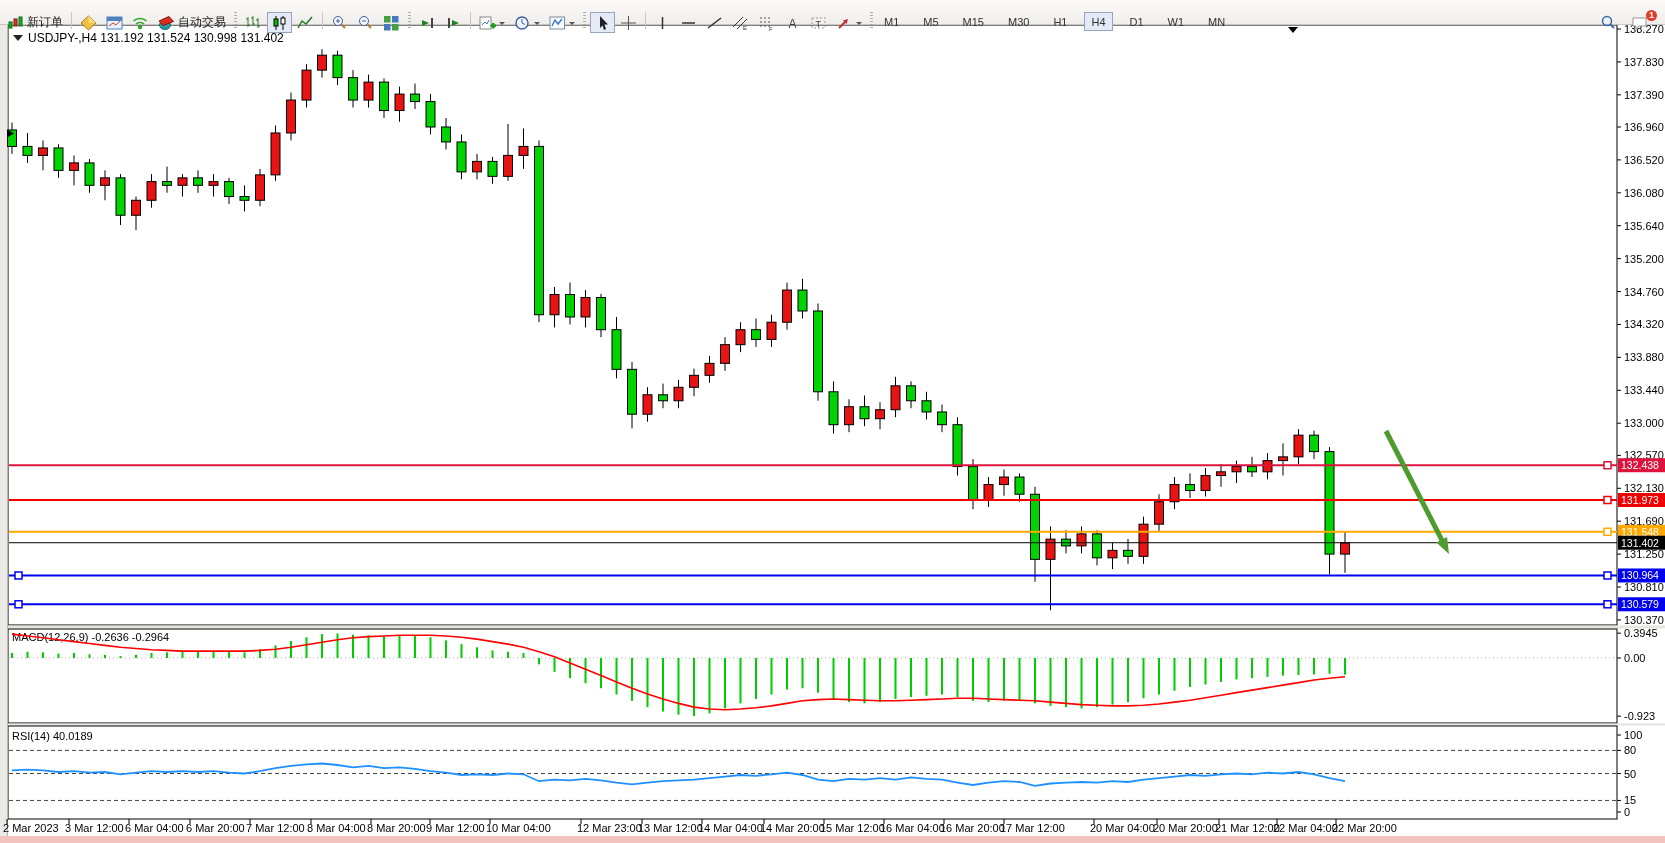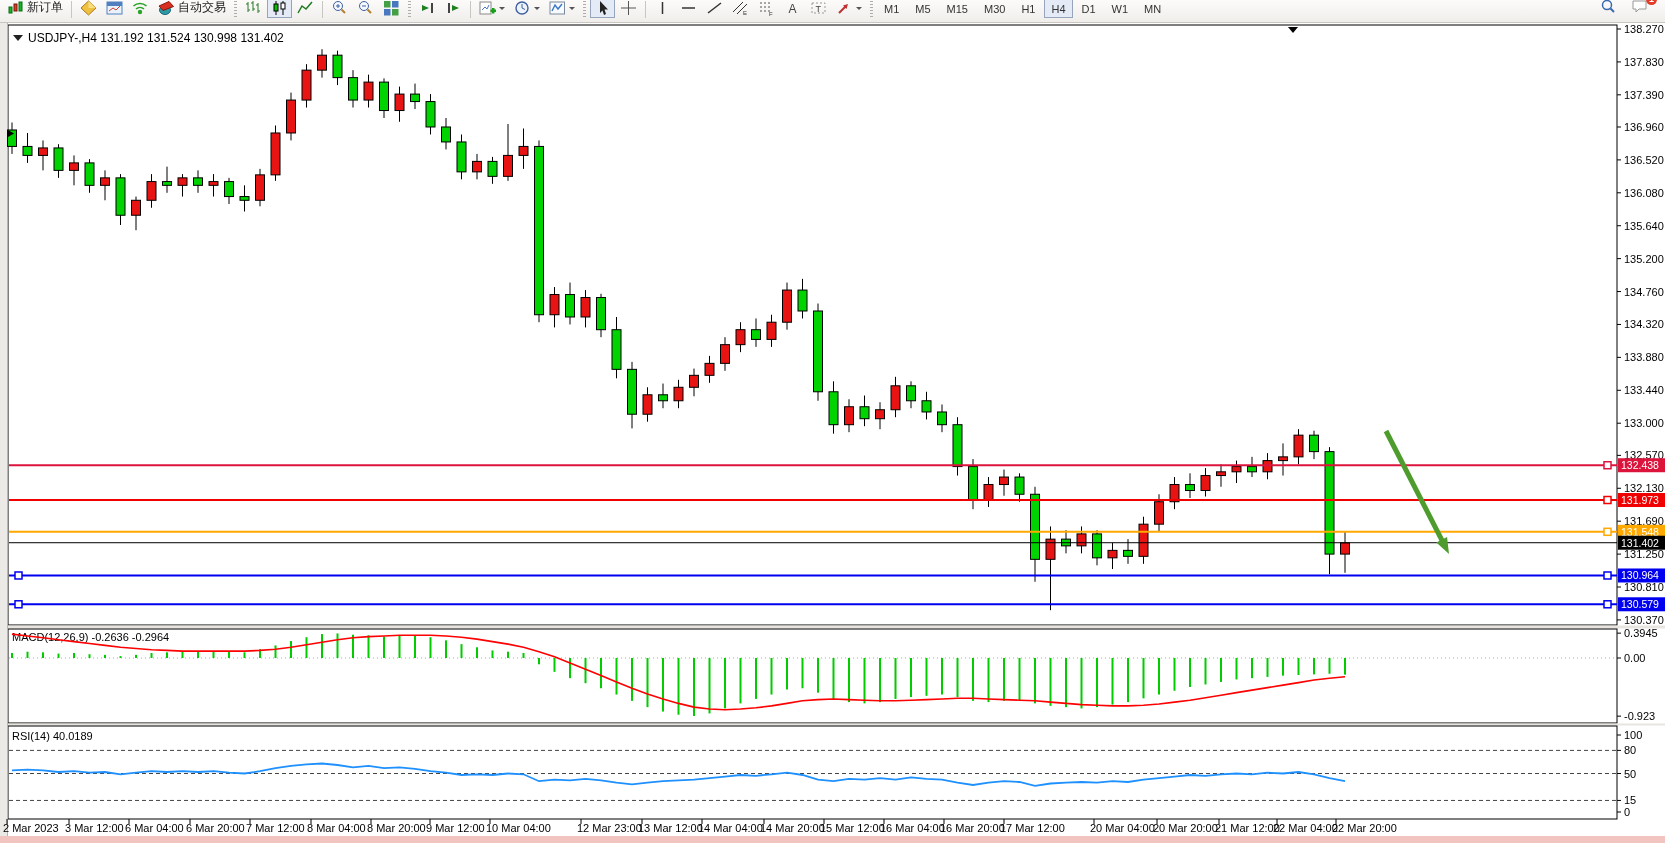--- a/index.html
+++ b/index.html
@@ -1,21 +1,21 @@
 <!DOCTYPE html>
 <html><head>
 <meta charset="utf-8">
 <style>
   *{margin:0;padding:0;box-sizing:border-box}
   html,body{width:1665px;height:843px;overflow:hidden;background:#fff;
     font-family:"Liberation Sans",sans-serif;}
   
   .toolbar{height:23px;background:linear-gradient(#fcfbfa,#f0eeeb);
-    border-bottom:1px solid #c9c6c2;display:flex;align-items:flex-end;
-    padding:4px 3px;gap:1px;position:relative;z-index:2}
+    border-bottom:1px solid #c9c6c2;display:flex;align-items:flex-start;
+    padding:12px 3px;gap:1px;position:relative;z-index:2}
   .tb-btn{height:21px;min-width:23px;border:1px solid transparent;background:transparent;
     display:inline-flex;align-items:center;justify-content:center;gap:3px;
     font:12px "Liberation Sans",sans-serif;color:#222;padding:0 3px;cursor:default}
   .tb-btn.active{border:1px solid #96a4bc;background:#e4ebf6}
   .ic{width:17px;height:16px;display:block}
   .sep{width:1px;height:17px;background:#c9c6c2;margin:0 3px}
   .grip{width:3px;height:17px;margin:0 3px;
     background:repeating-linear-gradient(#b0ada8 0 1px,transparent 1px 3px)}
   .dd{width:0;height:0;border:3px solid transparent;border-top-color:#555;margin-top:5px}
   .tf-btn{height:19px;border:1px solid transparent;background:transparent;
@@ -210,21 +210,21 @@
       </svg>
   </button>
   <button class="tb-btn">
     <svg class="ic" viewBox="0 0 17 16">
         <line x1="3" y1="13" x2="10" y2="6" stroke="#c03030" stroke-width="2"></line>
         <polygon points="12,4 7,5.5 10.5,9" fill="#c03030"></polygon>
       </svg>
     <span class="dd"></span>
   </button>
   <div class="grip"></div>
-  <div id="tf-group" style="display:flex;gap:2px">
+  <div id="tf-group" style="display:flex;gap:10px">
       <button class="tf-btn">M1</button>
       <button class="tf-btn">M5</button>
       <button class="tf-btn">M15</button>
       <button class="tf-btn">M30</button>
       <button class="tf-btn">H1</button>
       <button class="tf-btn active">H4</button>
       <button class="tf-btn">D1</button>
       <button class="tf-btn">W1</button>
       <button class="tf-btn">MN</button>
     </div>

